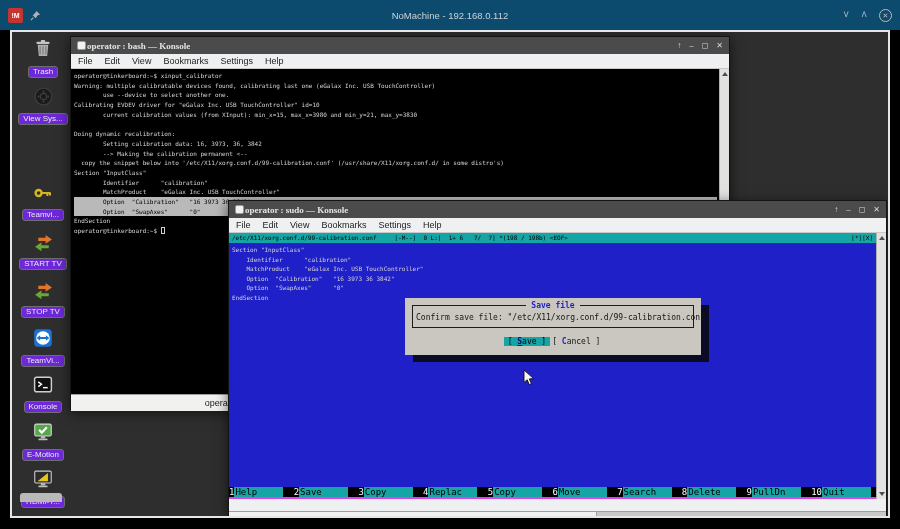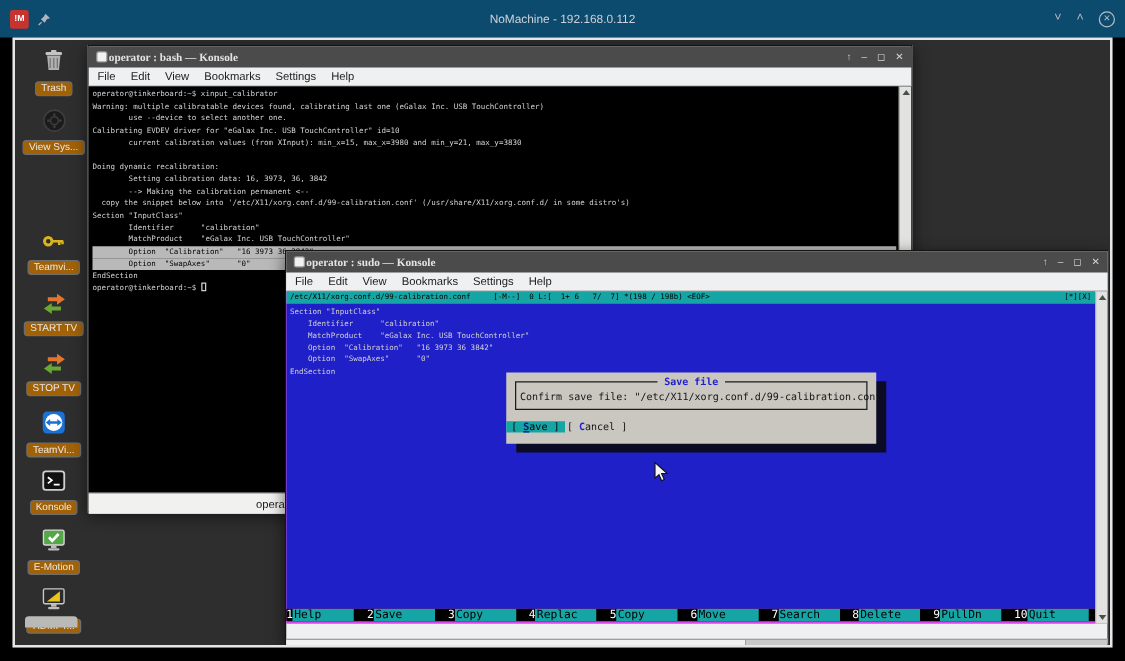--- a/index.html
+++ b/index.html
@@ -39,21 +39,21 @@
     border:2px solid #e4e6e8; background:#2e2e2e; overflow:hidden;
   }
 
   
   .dicon {
     position:absolute; left:2px; width:58px; text-align:center; z-index:1;
   }
   .dicon svg { display:block; margin:0 auto; }
   .dicon-label {
     display:inline-block; margin-top:1px; padding:0px 4px 1px;
-    background:#a16207; border:1px solid #6e6e6e; border-radius:3px;
+    background:#6d28d9; border:1px solid #6e6e6e; border-radius:3px;
     color:#e9e9e9; font-size:8px; white-space:nowrap;
   }
 
   #panel-handle {
     position:absolute; left:8px; top:461px; width:42px; height:9px;
     background:#b9b9b7; border-radius:3px 3px 0 0; z-index:1;
   }
 
   
   .window {
@@ -153,21 +153,21 @@
     margin:7px 7px 0; border:1px solid #1c1c1c; position:relative;
     padding:7px 3px 5px;
   }
   #dlg-title {
     position:absolute; top:-5px; left:0; right:0; text-align:center;
     font-size:8px; line-height:9px;
   }
   #dlg-title span { background:#cac7c1; padding:0 5px; color:#2222cc; font-weight:bold; }
   #dlg-msg { text-align:center; font-size:8px; color:#141414; white-space:nowrap; }
   #dlg-buttons {
-    display:flex; gap:0; margin-top:9px;
+    display:flex; justify-content:center; gap:0; margin-top:9px;
     font-size:8px; white-space:pre;
   }
   #btn-save { background:#16a5a5; color:#000; padding:0 4px; }
   #btn-save .hot { color:#00127e; font-weight:bold; text-decoration:underline; }
   #btn-cancel { color:#141414; padding:0 2px; }
   #btn-cancel .hot { color:#2222cc; font-weight:bold; }
 
   #w2-tabbar { height:30px;margin-top:12px; }
   #w2-tab { width:56%; line-height:17px; }
 

